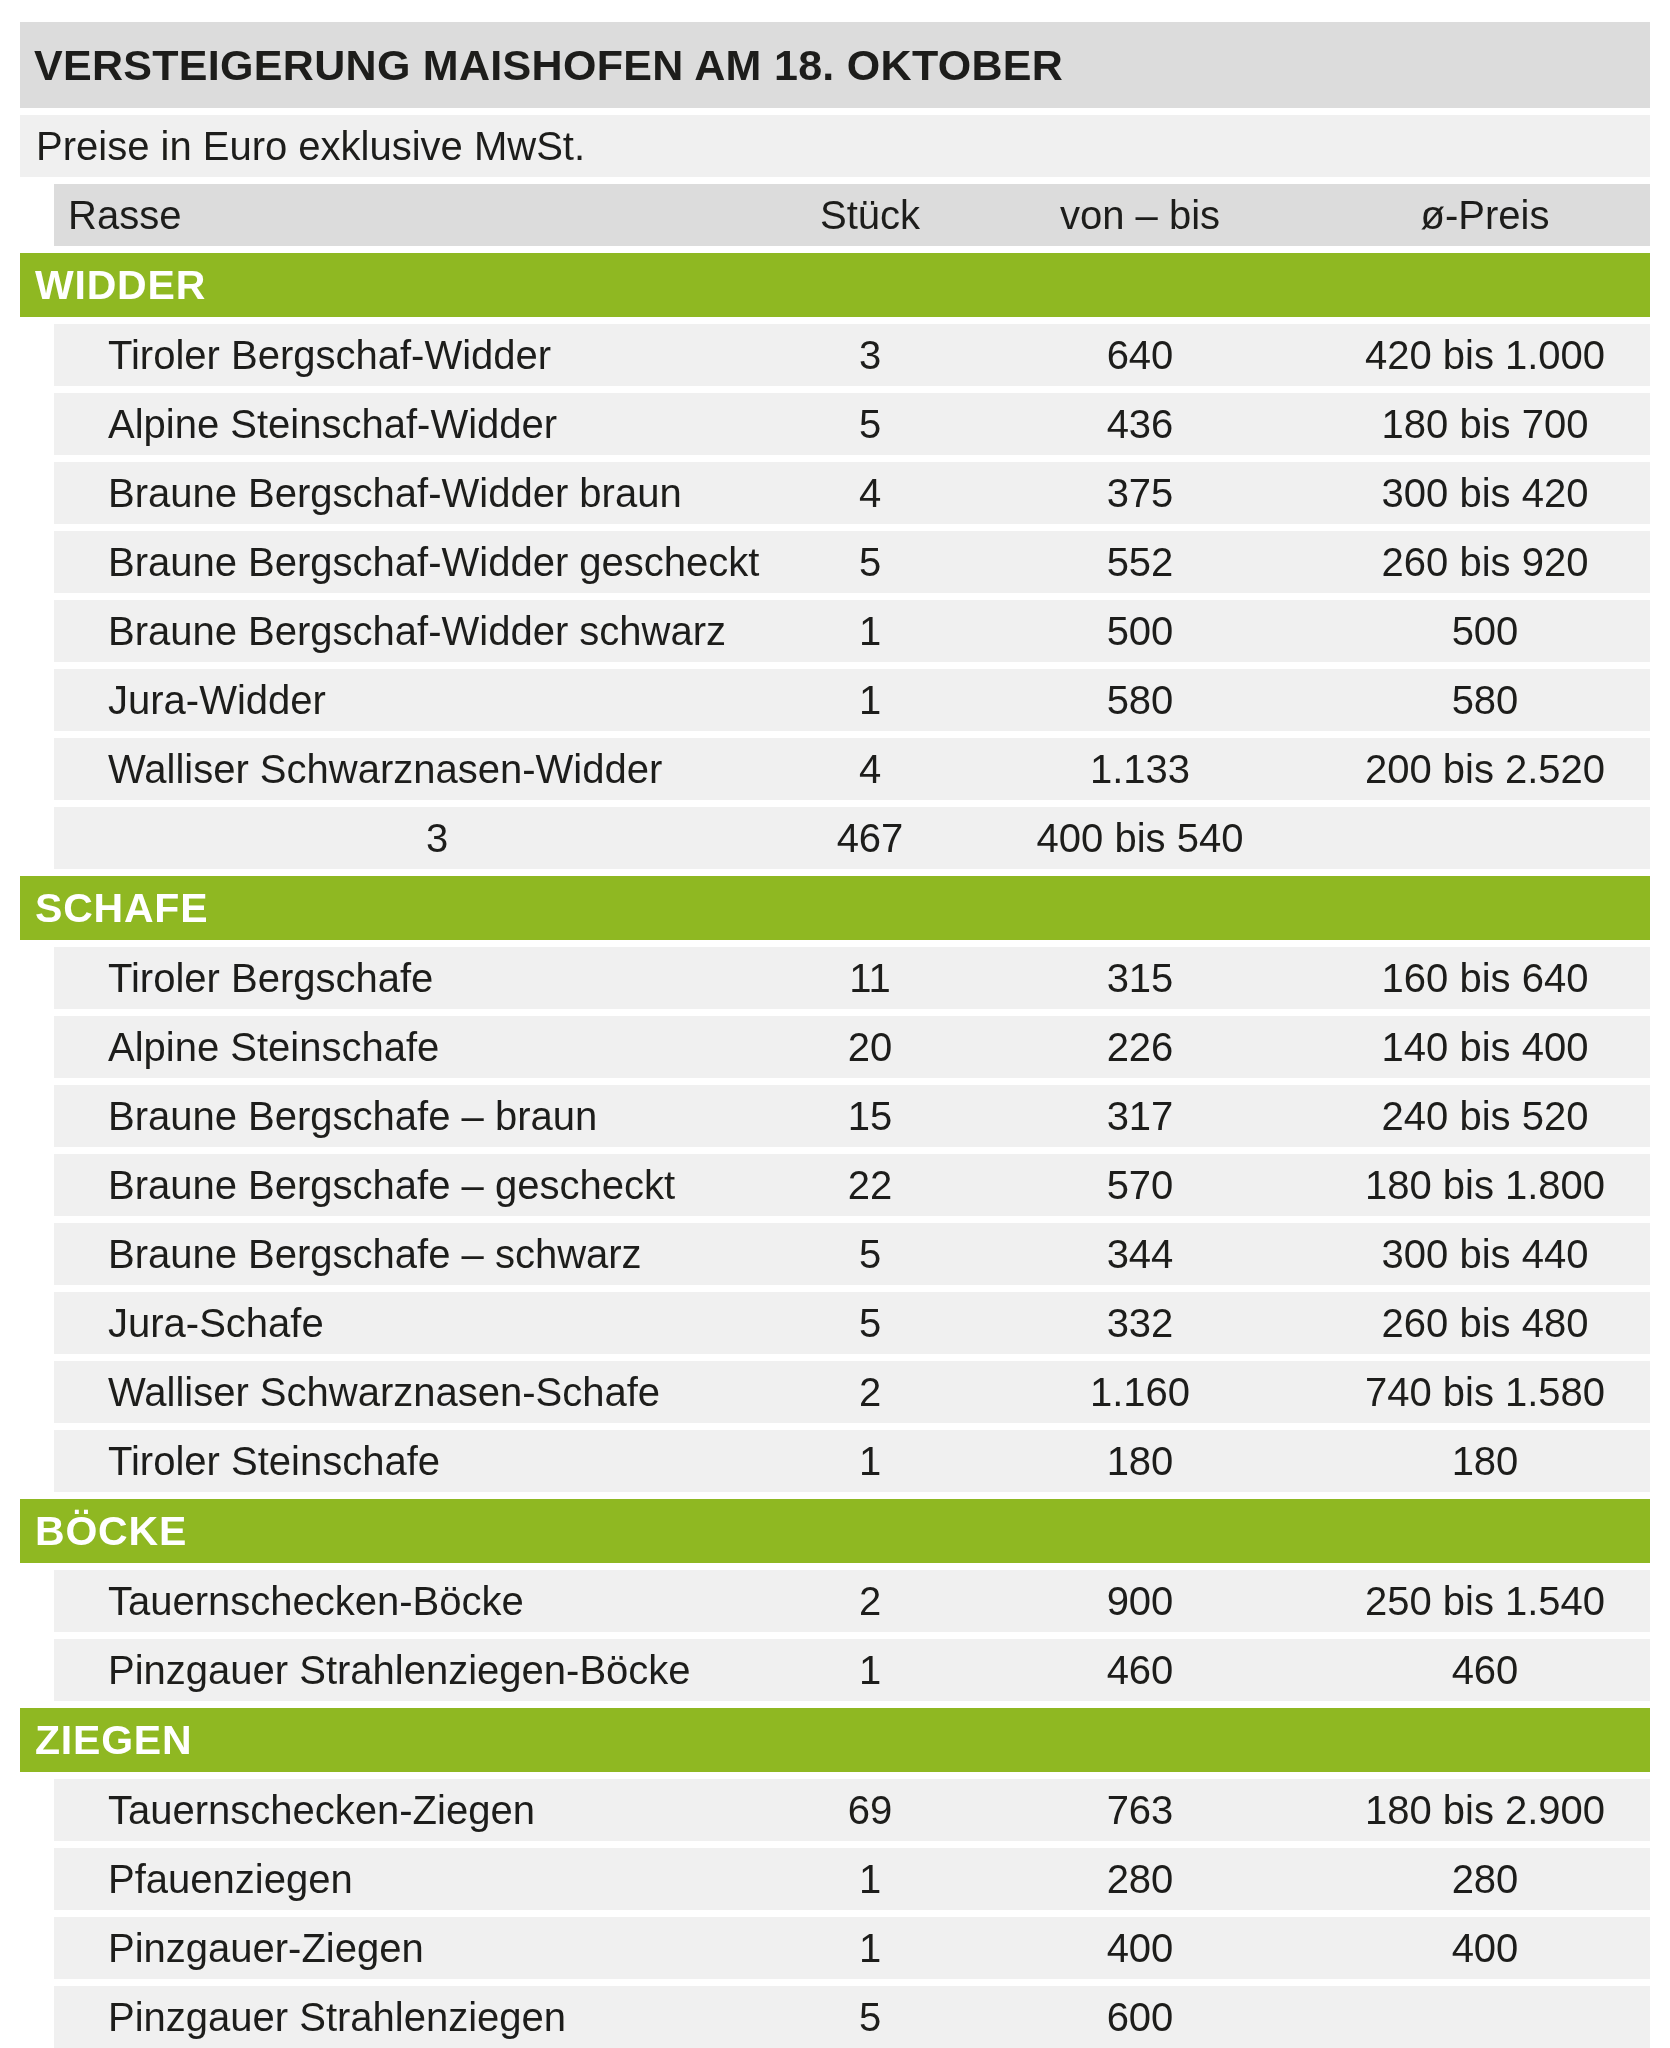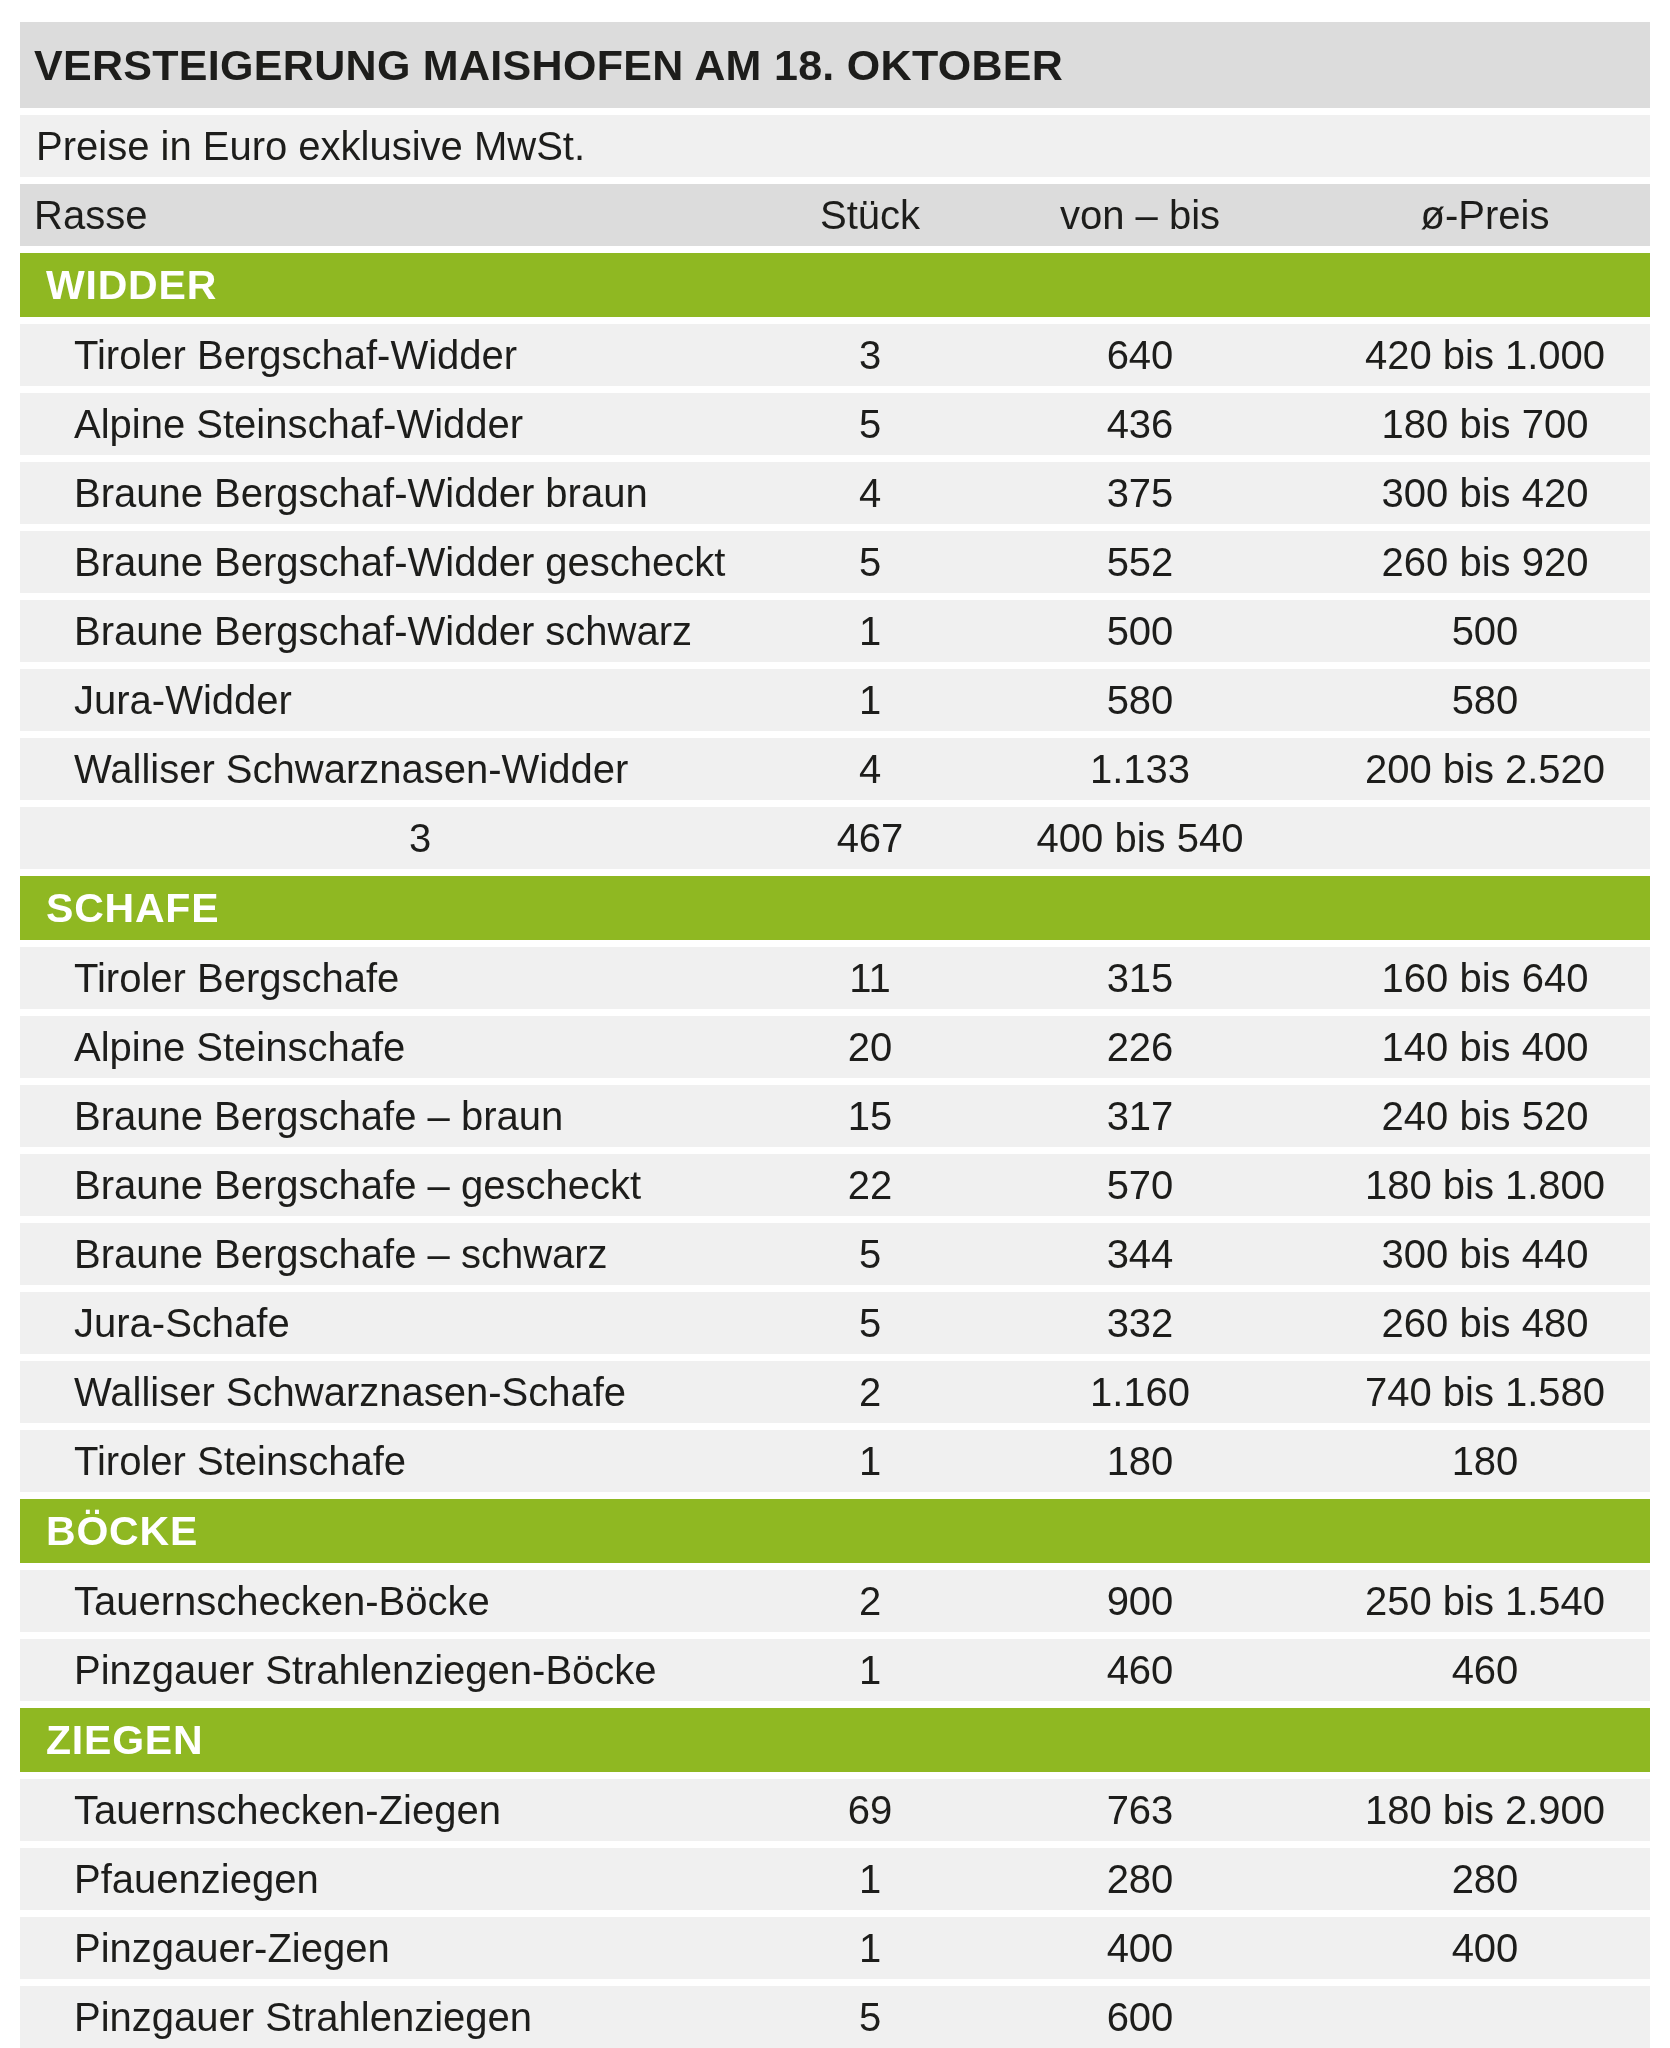--- a/index.html
+++ b/index.html
@@ -36,32 +36,33 @@
     background: #f0f0f0;
     font-size: 40px;
     padding: 0 16px;
   }
   .row-grid {
     display: grid;
     grid-template-columns: 1fr 180px 360px 330px;
     height: 62px;
     line-height: 62px;
     font-size: 40px;
+    margin-left: 34px;
   }
   .colhead-band {
     background: #dcdcdc;
   }
   .section-band {
     height: 64px;
     line-height: 64px;
     background: #8fb822;
     color: #ffffff;
     font-size: 41px;
     font-weight: 700;
-    padding: 0 26px;
+    padding: 0 15px;
     letter-spacing: 0.8px;
   }
   .data-row {
     background: #f0f0f0;
     padding-left: 40px;
   }
   .cell { white-space: nowrap; }
   .cell.rasse {
     text-align: left;
     padding-left: 14px;

